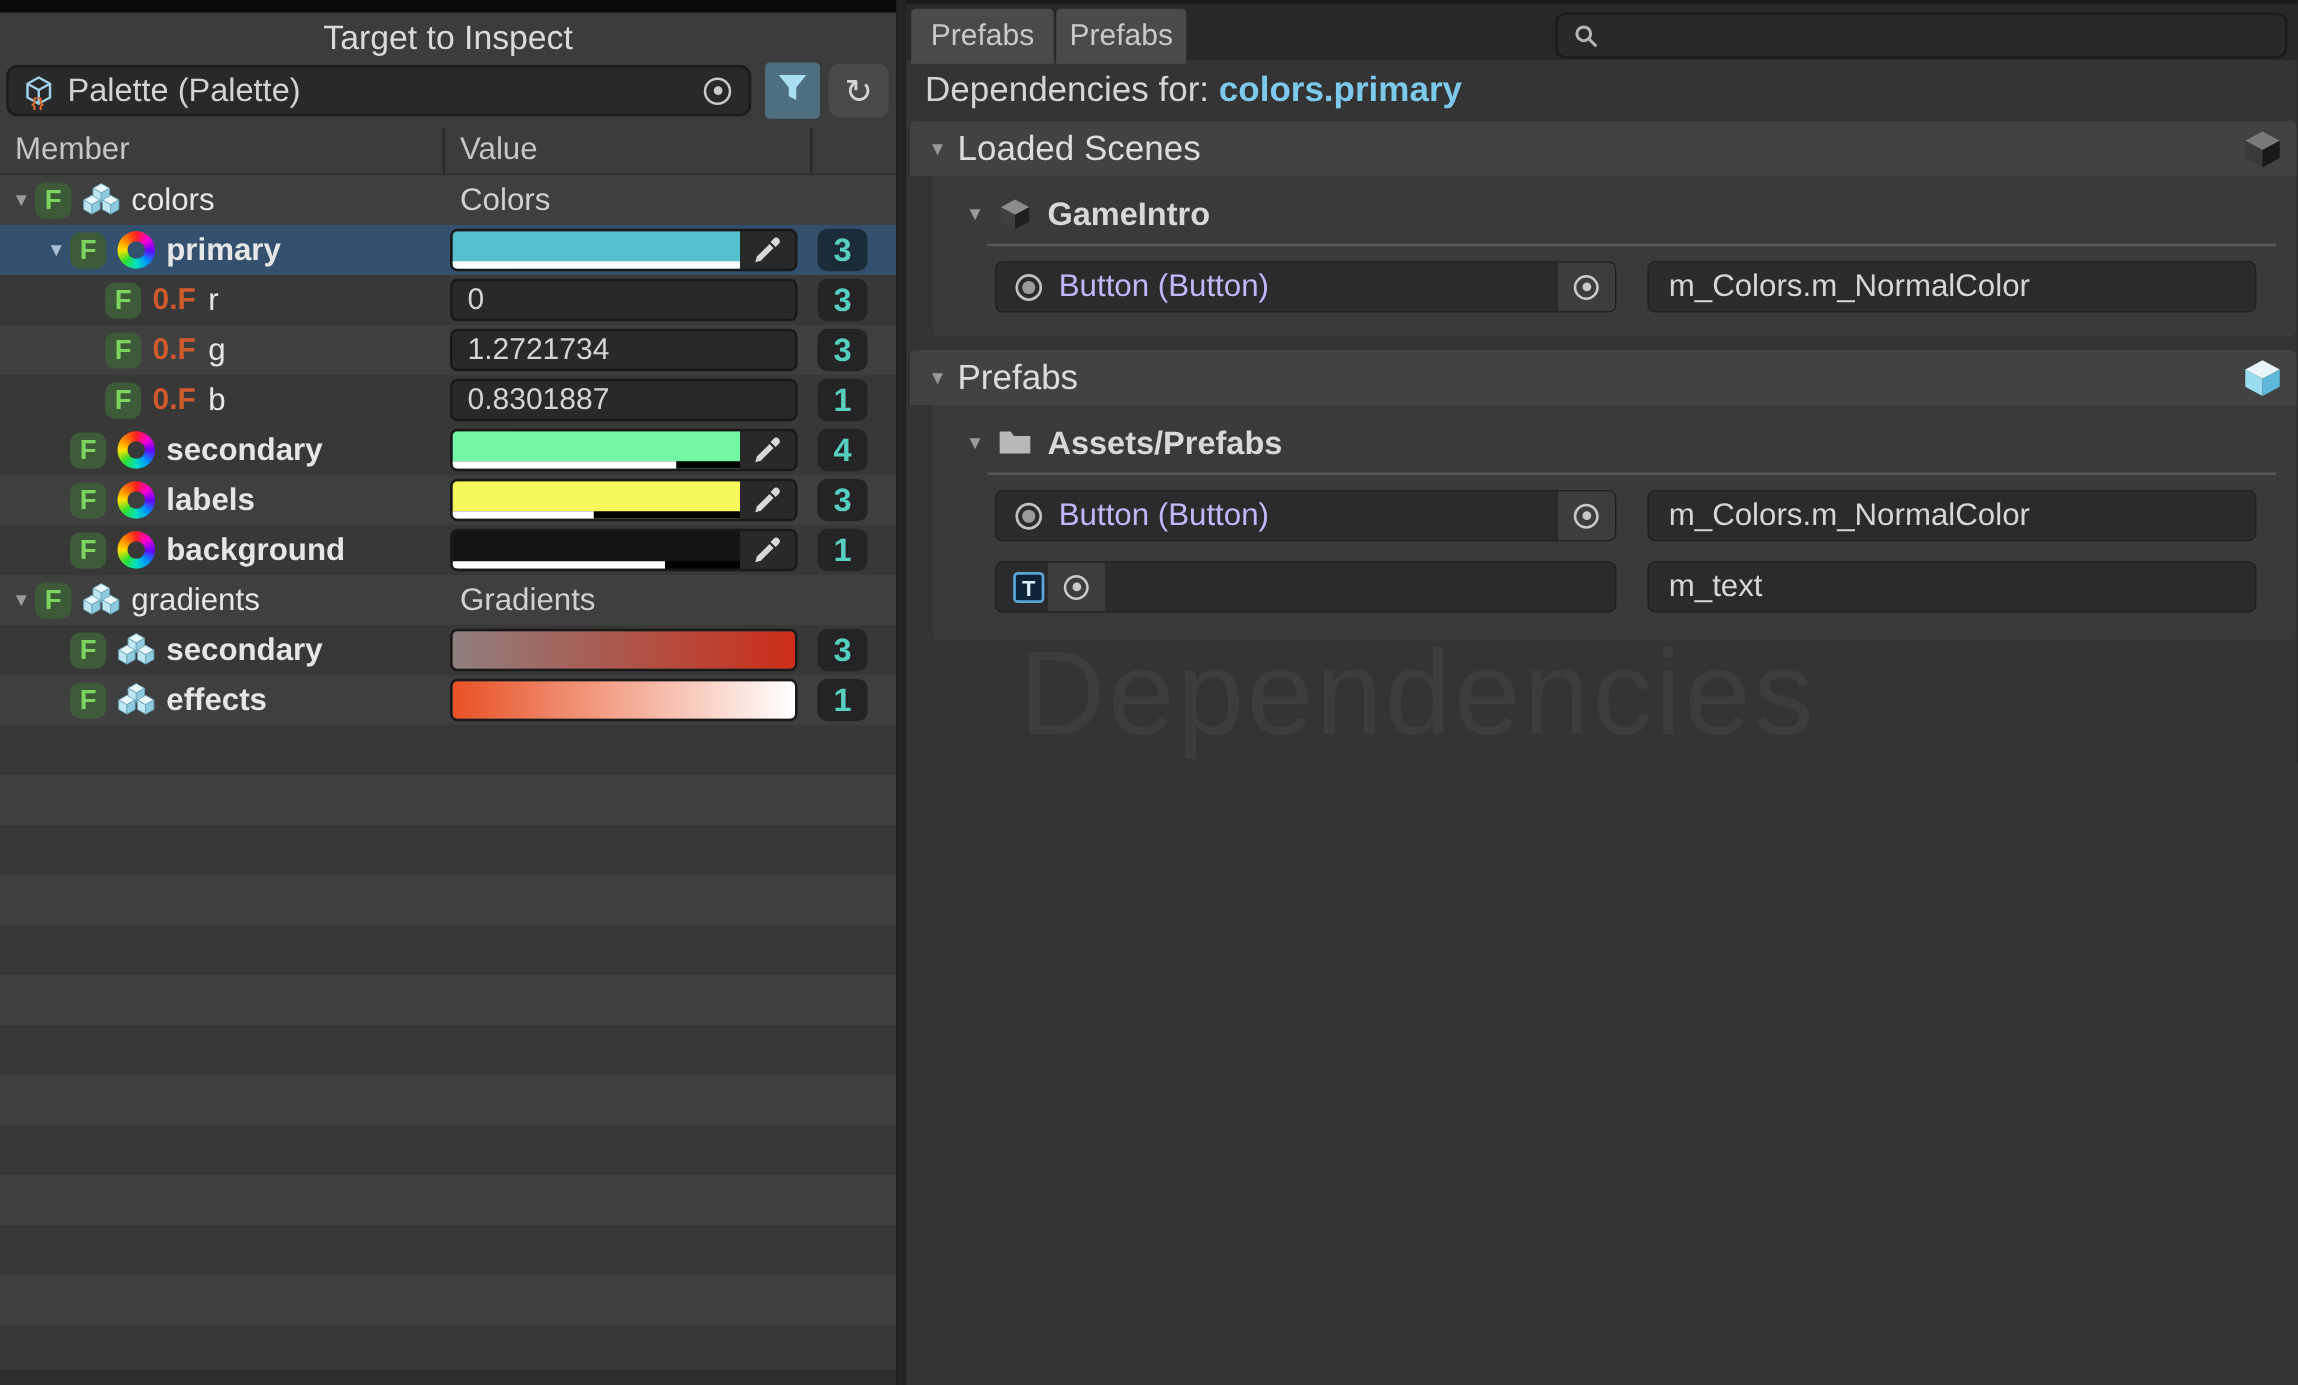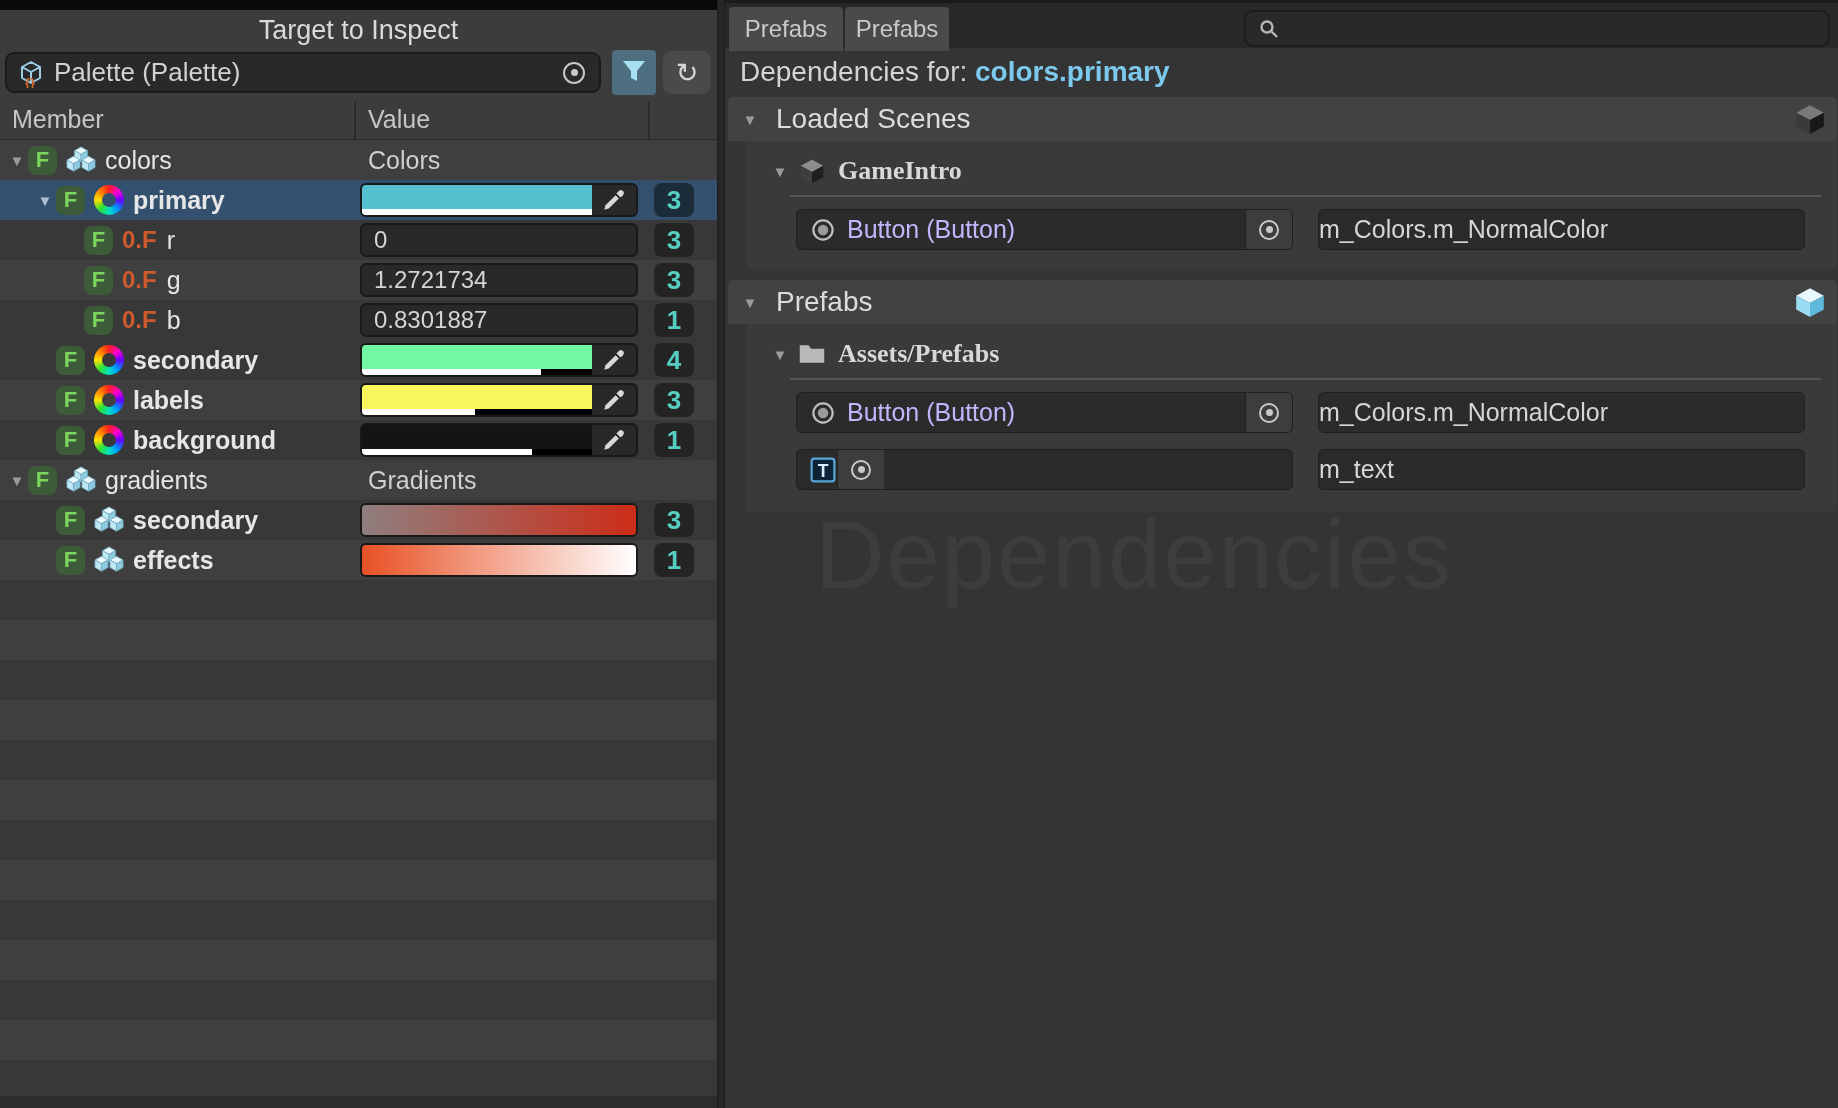--- a/index.html
+++ b/index.html
@@ -81,38 +81,38 @@
     text-align:center;line-height:44px;border-radius:4px 4px 0 0;}
   #search-field{position:absolute;left:519px;top:7px;width:586px;height:37px;background:#292929;
     border:2px solid #1c1c1c;border-radius:9px;display:flex;align-items:center;}
   #search-field svg{margin-left:12px;}
   #dep-line{position:absolute;left:15px;top:56px;font-size:28px;color:#d4d4d4;white-space:nowrap;}
   #dep-line .dep-target{color:#7cc9ed;font-weight:bold;}
 
   .section-header{position:absolute;left:3px;width:1109px;height:44px;background:#424242;
     border-radius:5px 5px 0 0;display:flex;align-items:center;}
   .section-header .fold{width:20px;margin-left:12px;}
-  .section-header .s-title{font-size:28px;color:#dcdcdc;margin-left:16px;flex:1;}
+  .section-header .s-title{font-size:28px;color:#dcdcdc;margin-left:6px;flex:1;}
   .section-header .s-ico{width:34px;height:34px;margin-right:10px;position:relative;flex:none;}
   .section-body{position:absolute;left:21px;width:1091px;background:#3a3a3a;
     border-radius:0 0 5px 5px;}
   .group-row{position:absolute;left:0;height:40px;display:flex;align-items:center;}
   .group-row .fold{width:20px;margin-left:24px;}
   .group-row .g-ico{width:28px;height:28px;margin-left:8px;position:relative;flex:none;}
-  .group-row .g-label{font-size:26px;font-weight:bold;color:#d8d8d8;margin-left:12px;white-space:nowrap;font-family:Liberation Serif, serif;}
+  .group-row .g-label{font-size:26px;font-weight:bold;color:#d8d8d8;margin-left:12px;white-space:nowrap;}
   .group-divider{position:absolute;left:44px;right:16px;height:2px;background:#565656;}
   .obj-field{position:absolute;left:50px;width:497px;height:41px;background:#2b2b2b;
     border:1px solid #1f1f1f;border-radius:6px;display:flex;align-items:center;overflow:hidden;}
   .obj-field .o-ico{width:28px;height:28px;margin-left:12px;position:relative;flex:none;}
   .obj-field .o-label{font-size:25px;color:#c4b5fd;margin-left:10px;flex:1;white-space:nowrap;overflow:hidden;}
   .obj-field .o-picker{width:47px;height:100%;border-left:1px solid #1f1f1f;background:#3d3d3d;
     display:flex;align-items:center;justify-content:center;flex:none;}
   .obj-field .o-picker .picker-circle{width:20px;height:20px;}
   .prop-field{position:absolute;left:572px;width:487px;height:41px;background:#2b2b2b;
-    border:1px solid #1f1f1f;border-radius:6px;line-height:39px;padding-left:0;
+    border:1px solid #1f1f1f;border-radius:6px;line-height:39px;padding-left:16px;
     font-size:25px;color:#d6d6d6;white-space:nowrap;}
   #watermark{position:absolute;left:90px;top:500px;font-size:96px;color:#3d3d3d;
     letter-spacing:2px;white-space:nowrap;}
 
   
   .tmp-ico{position:absolute;inset:0;}
 </style>
 </head>
 <body>
 

